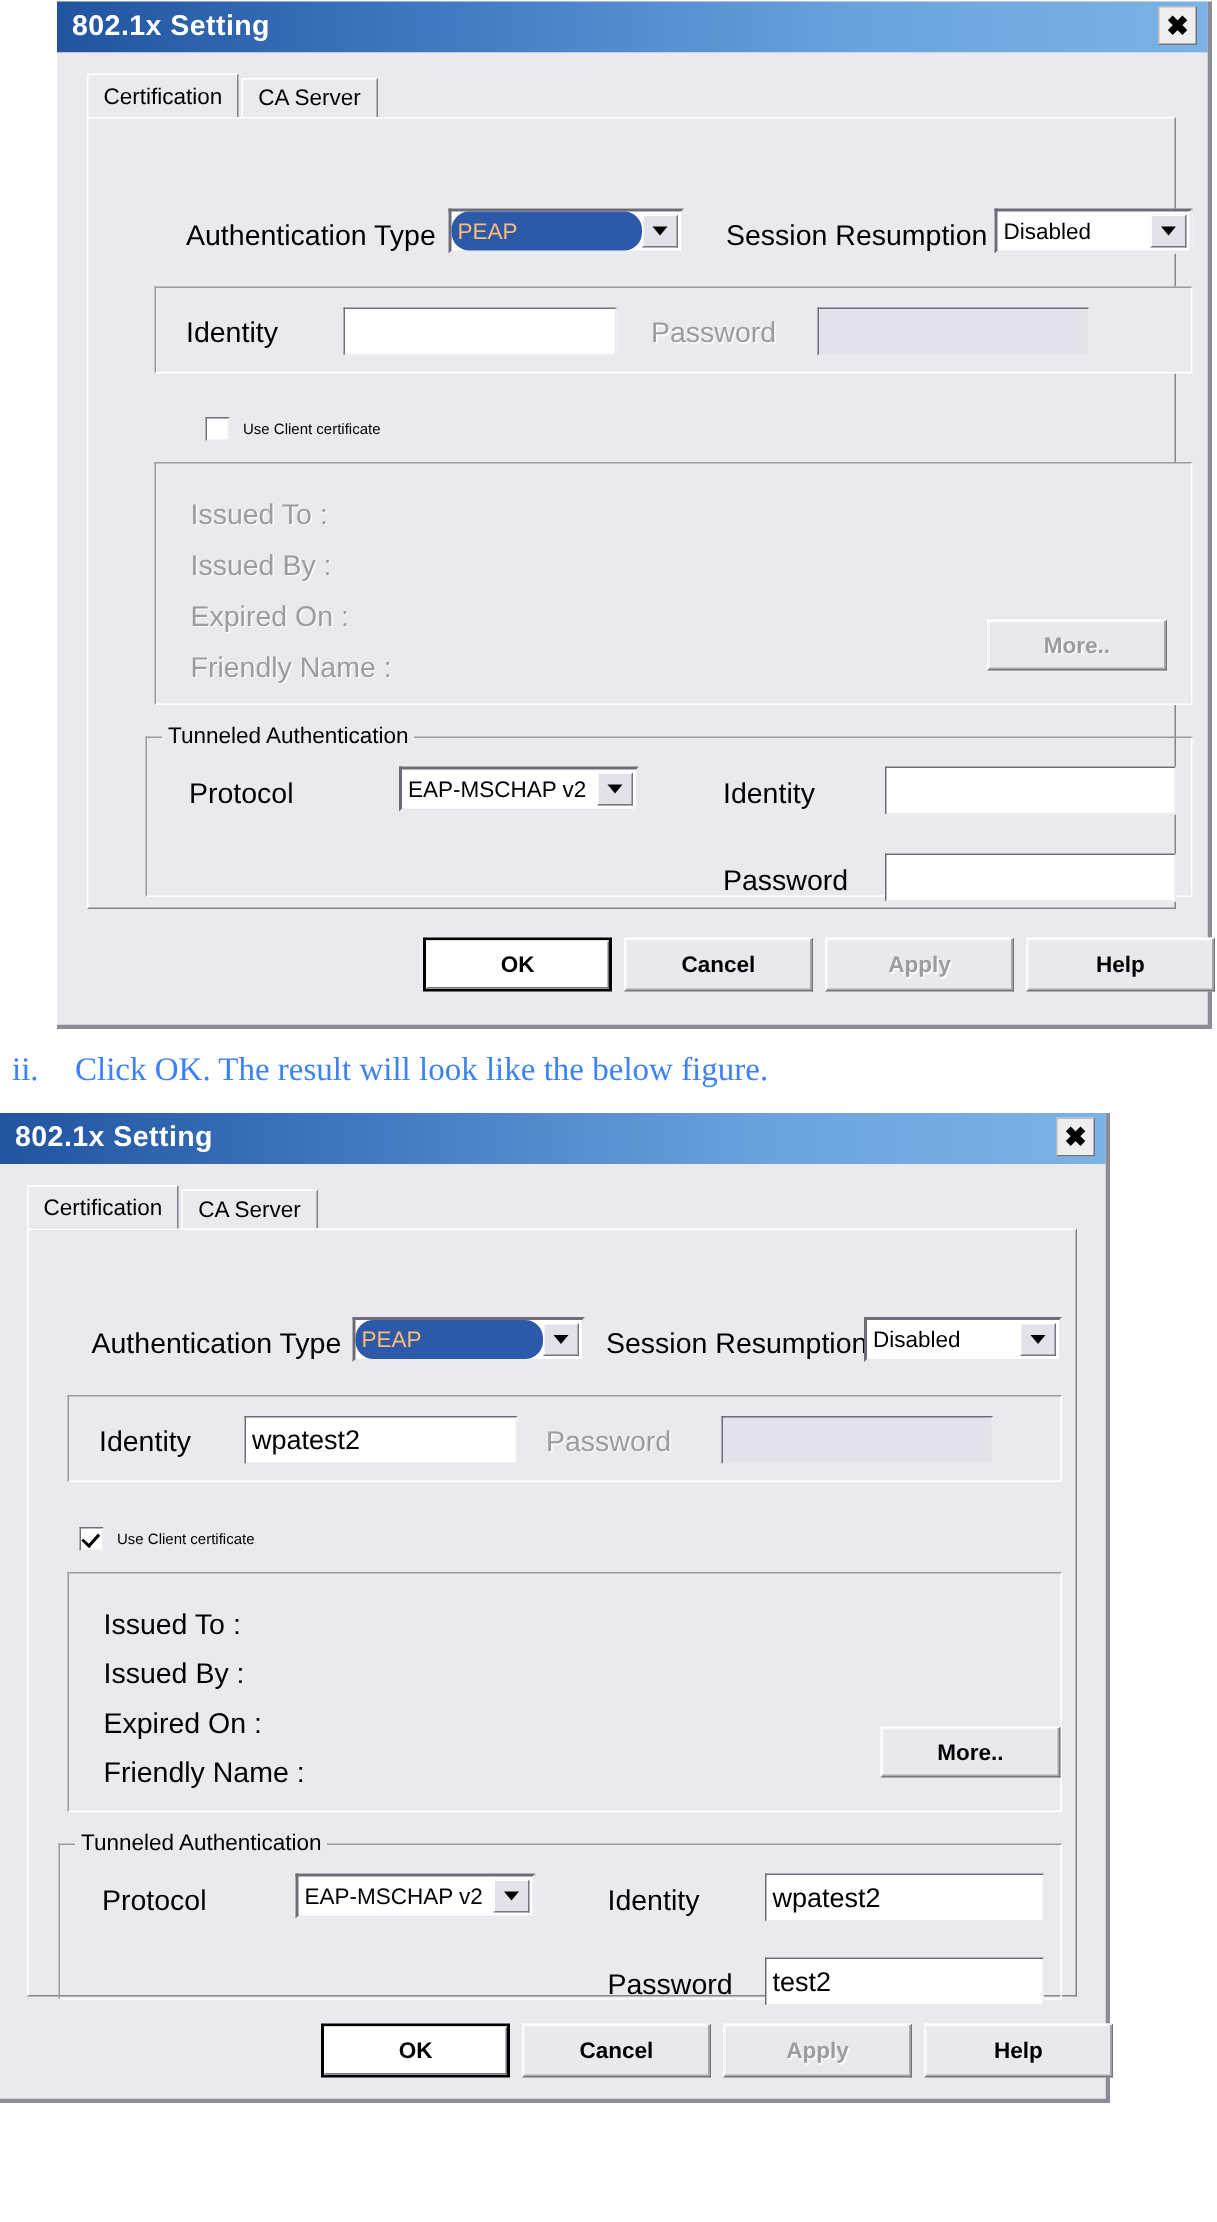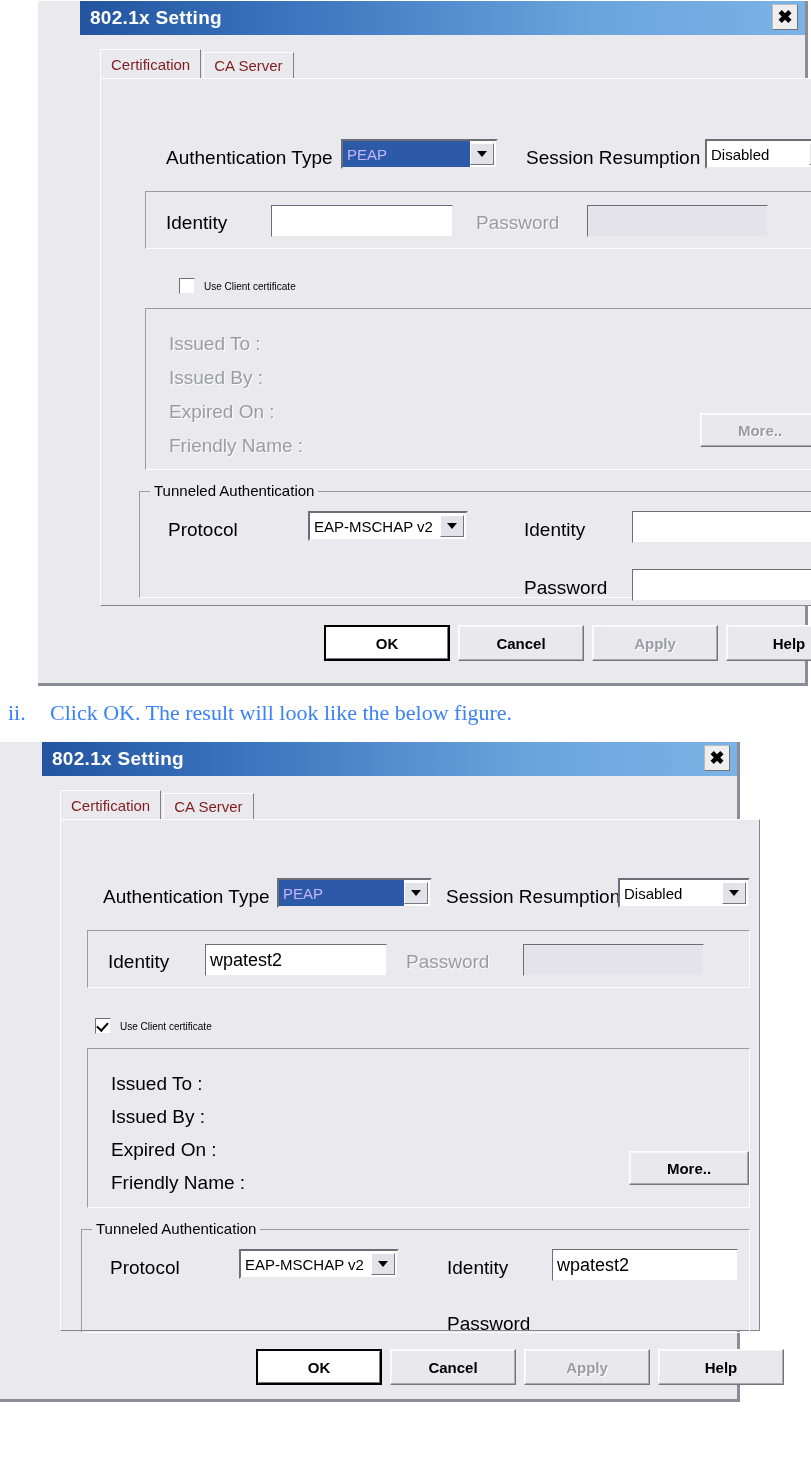--- a/index.html
+++ b/index.html
@@ -15,21 +15,20 @@
     overflow: hidden;
   }
 
   
   .dialog {
     position: absolute;
     background: #eae9ee;
     box-sizing: border-box;
     border-right: 3px solid #8c8c96;
     border-bottom: 3px solid #8c8c96;
-    padding-left: 42px;
   }
   #dialog-1 { left: 38px; top: 1px;   width: 770px; height: 685px; }
   #dialog-2 { left: 0px;  top: 742px; width: 740px; height: 660px; }
 
   .titlebar {
     position: relative;
     height: 34px;
     background: linear-gradient(to right, #2254a0 0%, #3b73bd 28%, #6ba3dd 70%, #7bb3e6 100%);
     display: flex;
     align-items: center;
@@ -76,21 +75,21 @@
     align-items: flex-end;
     height: 29px;
   }
   .tab {
     height: 26px;
     box-sizing: border-box;
     padding: 0 10px;
     display: flex;
     align-items: center;
     font-size: 15px;
-    color: #7f1d1d;
+    color: #000000;
     background: #eae9ee;
     border: 1px solid #ffffff;
     border-right-color: #80808c;
     border-bottom: none;
     white-space: nowrap;
     cursor: default;
   }
   .tab.active {
     height: 29px;
     background: #eae9ee;
@@ -161,21 +160,22 @@
     display: flex;
     align-items: center;
     padding-left: 4px;
     font-size: 15px;
     color: #000;
     white-space: nowrap;
     overflow: hidden;
   }
   .combo.focused .combo-value {
     background: #2d5aa8;
-    color: #c4b5fd;
+    color: #fdba74;
+    border-radius: 12px;
   }
   .combo-arrow {
     width: 22px;
     margin: 2px 2px 2px 0;
     background: #e3e2e8;
     border: 1px solid;
     border-color: #ffffff #76767f #76767f #ffffff;
     display: flex;
     align-items: center;
     justify-content: center;
@@ -463,20 +463,21 @@
           <div class="combo-value">EAP-MSCHAP v2</div>
           <div class="combo-arrow">
               <span class="tri"></span>
             </div>
         </div>
 
         <div class="lbl" style="left:365px; top:28px;">Identity</div>
         <div class="textbox" style="left:470px; top:19px; width:186px; height:32px;">wpatest2</div>
 
         <div class="lbl" style="left:365px; top:84px;">Password</div>
+        <div class="textbox" style="left:470px; top:75px; width:186px; height:32px;">test2</div>
       </div>
     </div>
 
     <div class="btn default" style="left:214px; top:573px; width:126px; height:36px;">
       <span class="btn-inner">OK</span>
     </div>
     <div class="btn" style="left:348px; top:573px; width:126px; height:36px;">Cancel</div>
     <div class="btn disabled" style="left:482px; top:573px; width:126px; height:36px;">Apply</div>
     <div class="btn" style="left:616px; top:573px; width:126px; height:36px;">Help</div>
 

